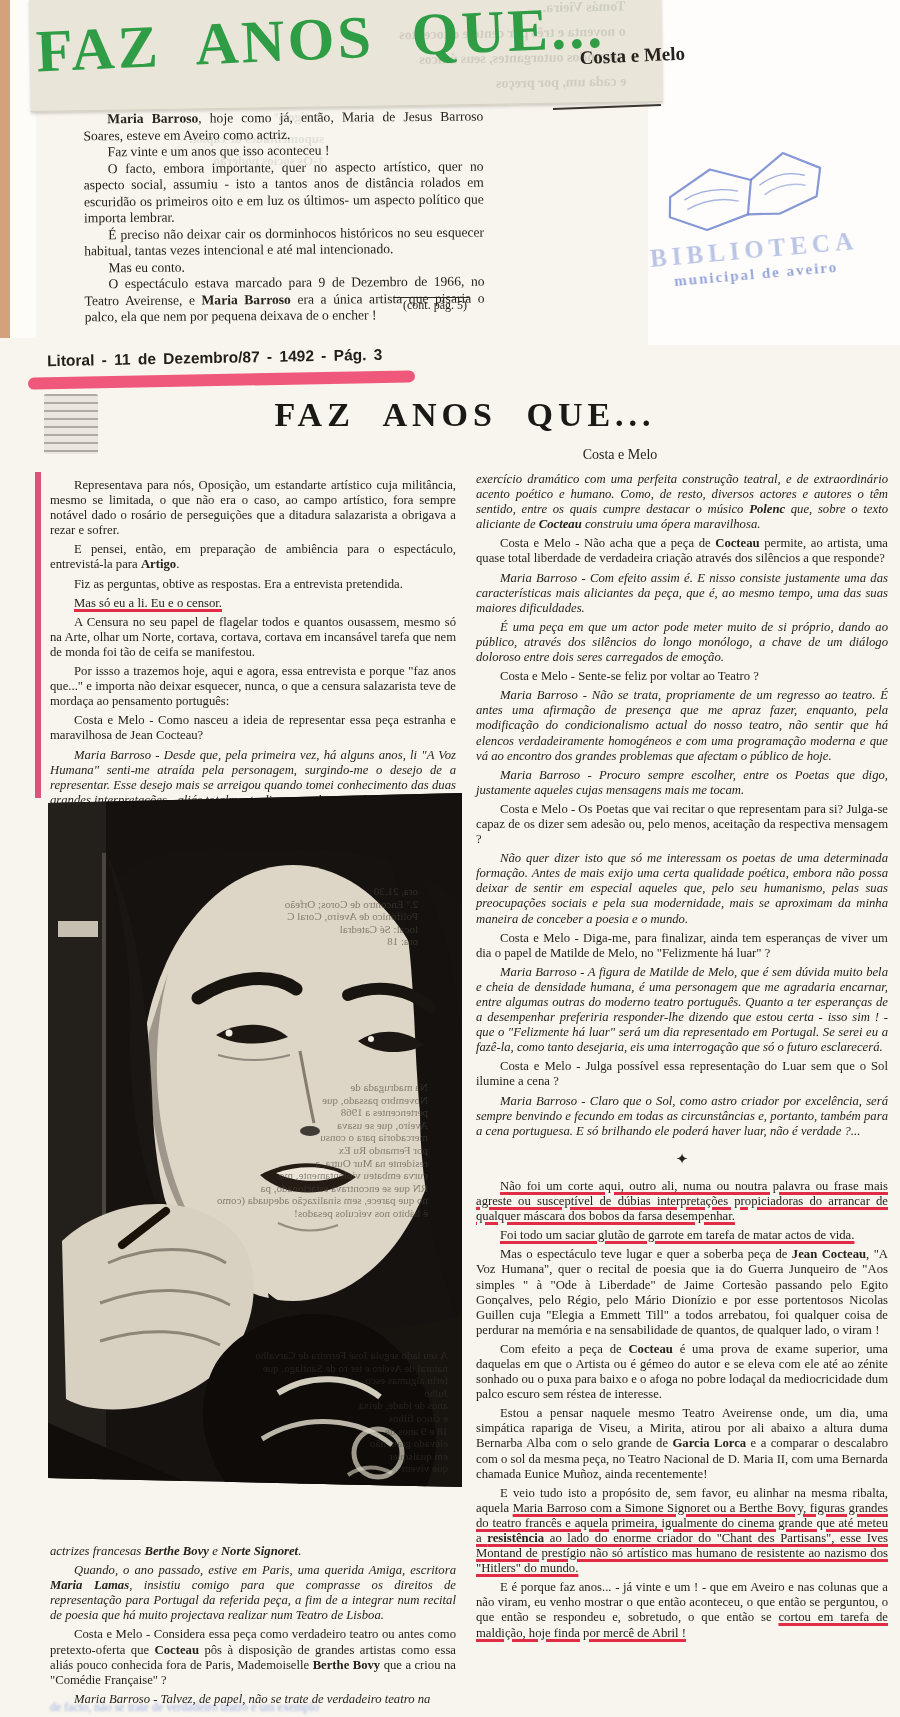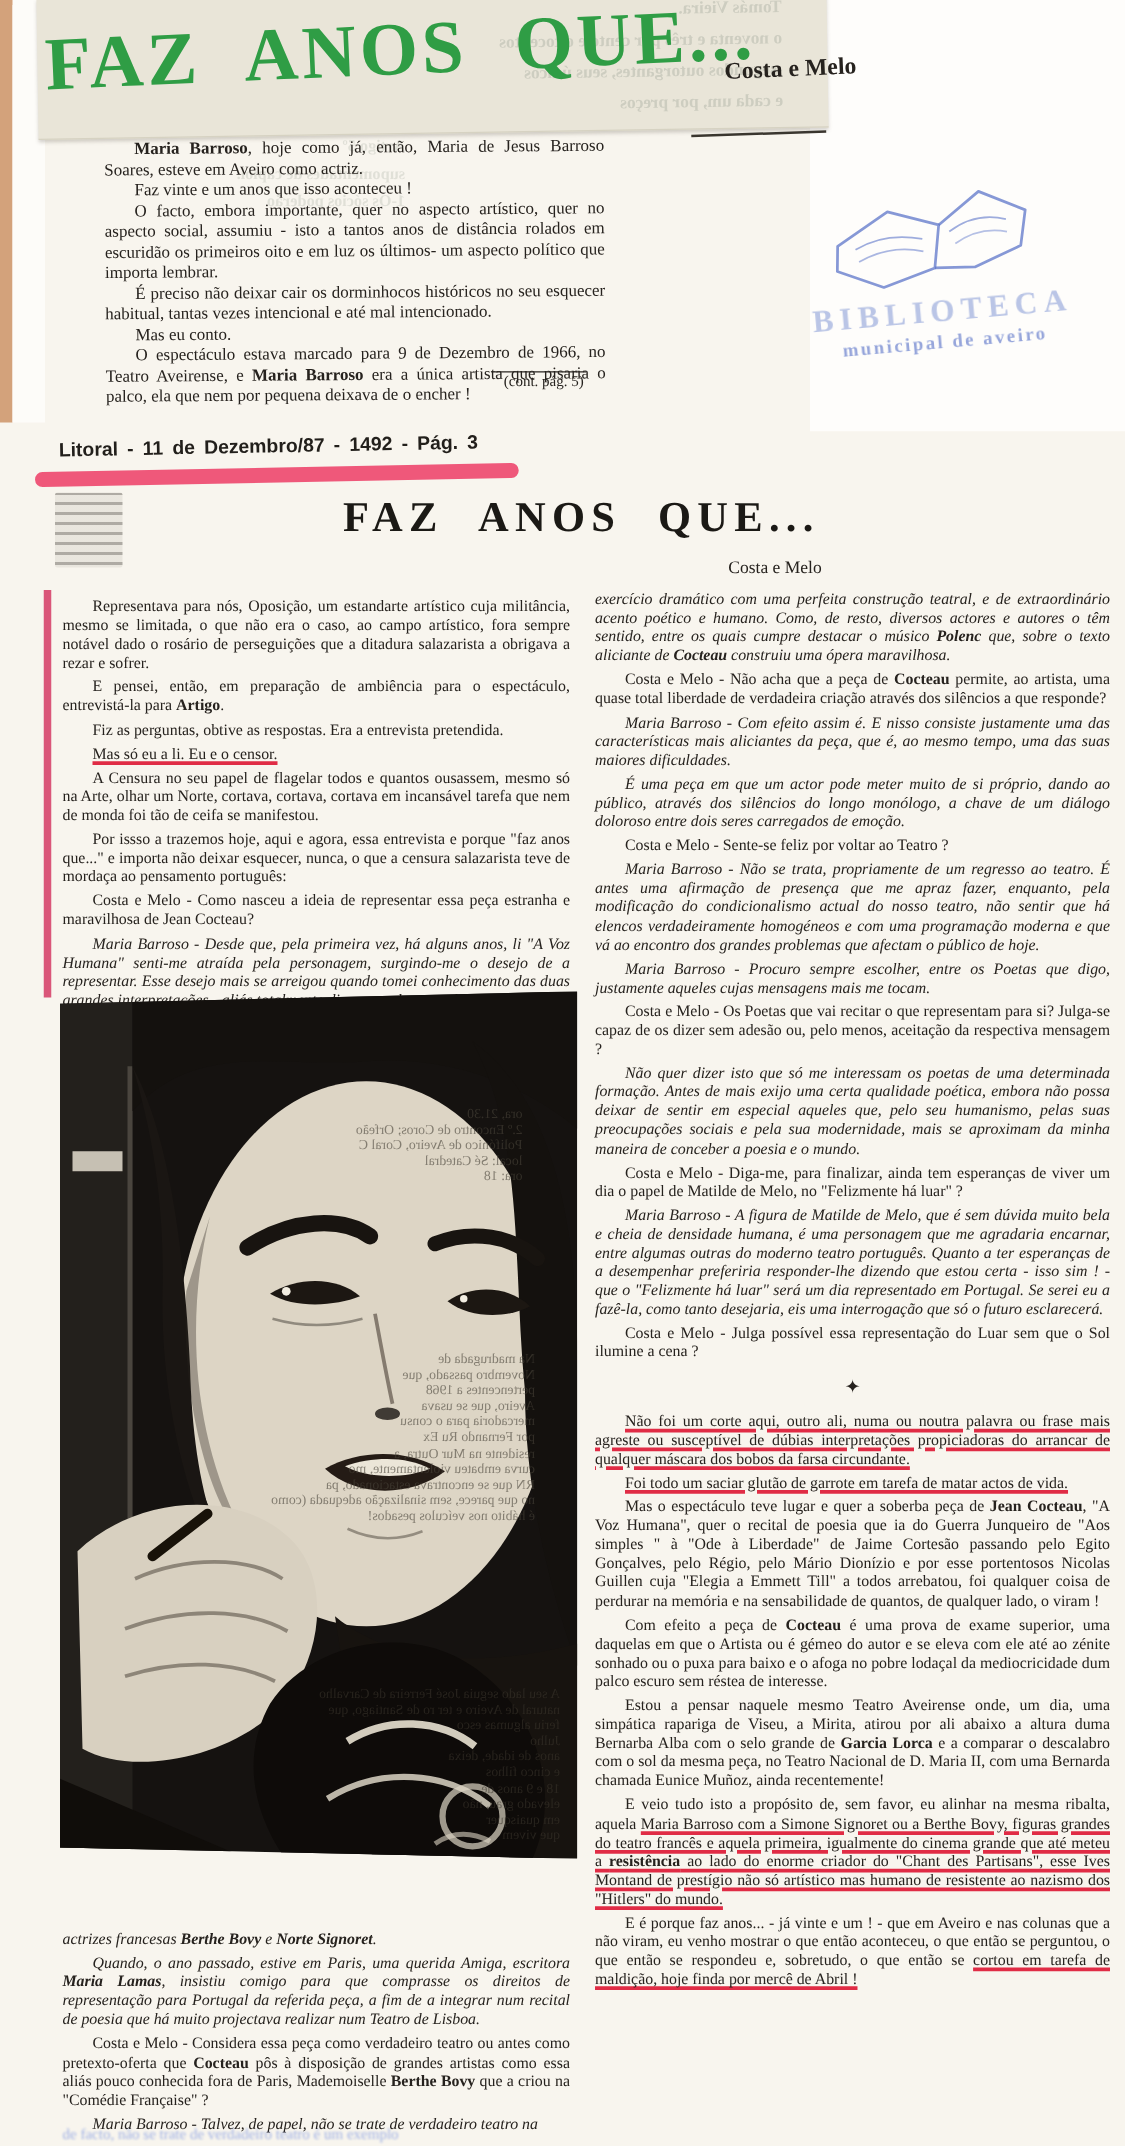--- a/index.html
+++ b/index.html
@@ -223,22 +223,23 @@
       <p class="para it">Maria Barroso - Com efeito assim é. E nisso consiste justamente uma das características mais aliciantes da peça, que é, ao mesmo tempo, uma das suas maiores dificuldades.</p>
       <p class="para it">É uma peça em que um actor pode meter muito de si próprio, dando ao público, através dos silêncios do longo monólogo, a chave de um diálogo doloroso entre dois seres carregados de emoção.</p>
       <p class="para ">Costa e Melo - Sente-se feliz por voltar ao Teatro ?</p>
       <p class="para it">Maria Barroso - Não se trata, propriamente de um regresso ao teatro. É antes uma afirmação de presença que me apraz fazer, enquanto, pela modificação do condicionalismo actual do nosso teatro, não sentir que há elencos verdadeiramente homogéneos e com uma programação moderna e que vá ao encontro dos grandes problemas que afectam o público de hoje.</p>
       <p class="para it">Maria Barroso - Procuro sempre escolher, entre os Poetas que digo, justamente aqueles cujas mensagens mais me tocam.</p>
       <p class="para ">Costa e Melo - Os Poetas que vai recitar o que representam para si? Julga-se capaz de os dizer sem adesão ou, pelo menos, aceitação da respectiva mensagem ?</p>
       <p class="para it">Não quer dizer isto que só me interessam os poetas de uma determinada formação. Antes de mais exijo uma certa qualidade poética, embora não possa deixar de sentir em especial aqueles que, pelo seu humanismo, pelas suas preocupações sociais e pela sua modernidade, mais se aproximam da minha maneira de conceber a poesia e o mundo.</p>
       <p class="para ">Costa e Melo - Diga-me, para finalizar, ainda tem esperanças de viver um dia o papel de Matilde de Melo, no "Felizmente há luar" ?</p>
       <p class="para it">Maria Barroso - A figura de Matilde de Melo, que é sem dúvida muito bela e cheia de densidade humana, é uma personagem que me agradaria encarnar, entre algumas outras do moderno teatro português. Quanto a ter esperanças de a desempenhar preferiria responder-lhe dizendo que estou certa - isso sim ! - que o "Felizmente há luar" será um dia representado em Portugal. Se serei eu a fazê-la, como tanto desejaria, eis uma interrogação que só o futuro esclarecerá.</p>
       <p class="para ">Costa e Melo - Julga possível essa representação do Luar sem que o Sol ilumine a cena ?</p>
+      <p class="para it">Maria Barroso - Claro que o Sol, como astro criador por excelência, será sempre benvindo e fecundo em todas as circunstâncias e, portanto, também para a cena portuguesa. E só brilhando ele poderá haver luar, não é verdade ?...</p>
       <p class="para sep">✦</p>
-      <p class="para "><span class="ru">Não foi um corte aqui, outro ali, numa ou noutra palavra ou frase mais agreste ou susceptível de dúbias interpretações propiciadoras do arrancar de qualquer máscara dos bobos da farsa circundante.</span></p>
+      <p class="para "><span class="ru">Não foi um corte aqui, outro ali, numa ou noutra palavra ou frase mais agreste ou susceptível de dúbias interpretações propiciadoras do arrancar de qualquer máscara dos bobos da farsa desempenhar.</span></p>
       <p class="para "><span class="ru">Foi todo um saciar glutão de garrote em tarefa de matar actos de vida.</span></p>
       <p class="para ">Mas o espectáculo teve lugar e quer a soberba peça de <b>Jean Cocteau</b>, "A Voz Humana", quer o recital de poesia que ia do Guerra Junqueiro de "Aos simples " à "Ode à Liberdade" de Jaime Cortesão passando pelo Egito Gonçalves, pelo Régio, pelo Mário Dionízio e por esse portentosos Nicolas Guillen cuja "Elegia a Emmett Till" a todos arrebatou, foi qualquer coisa de perdurar na memória e na sensabilidade de quantos, de qualquer lado, o viram !</p>
       <p class="para ">Com efeito a peça de <b>Cocteau</b> é uma prova de exame superior, uma daquelas em que o Artista ou é gémeo do autor e se eleva com ele até ao zénite sonhado ou o puxa para baixo e o afoga no pobre lodaçal da mediocricidade dum palco escuro sem réstea de interesse.</p>
       <p class="para ">Estou a pensar naquele mesmo Teatro Aveirense onde, um dia, uma simpática rapariga de Viseu, a Mirita, atirou por ali abaixo a altura duma Bernarba Alba com o selo grande de <b>Garcia  Lorca</b> e a comparar o descalabro com o sol da mesma peça, no Teatro Nacional de D. Maria II, com uma Bernarda chamada Eunice Muñoz, ainda recentemente!</p>
       <p class="para ">E veio tudo isto a propósito de, sem favor, eu alinhar na mesma ribalta, aquela <span class="ru">Maria Barroso com a Simone Signoret ou a Berthe Bovy, figuras grandes do teatro francês e aquela primeira, igualmente do cinema grande que até meteu a <b>resistência</b> ao lado do enorme criador do "Chant des Partisans", esse Ives Montand de prestígio não só artístico mas humano de resistente ao nazismo dos "Hitlers" do mundo.</span></p>
       <p class="para ">E é porque faz anos... - já vinte e um ! - que em Aveiro e nas colunas que a não viram, eu venho mostrar o que então aconteceu, o que então se perguntou, o que então se respondeu e, sobretudo, o que então se <span class="ru">cortou em tarefa de maldição, hoje finda por mercê de Abril !</span></p>
     </div>
 
 </div>
 

